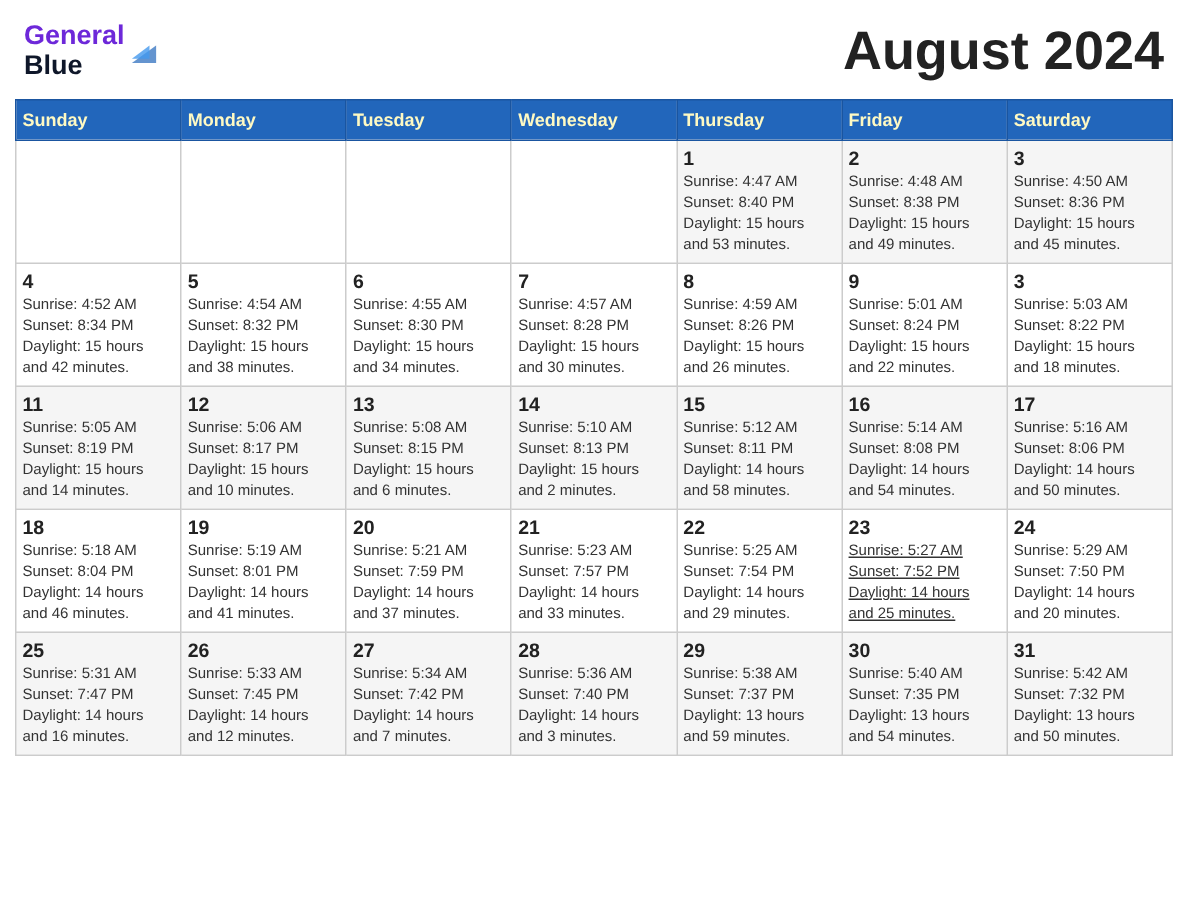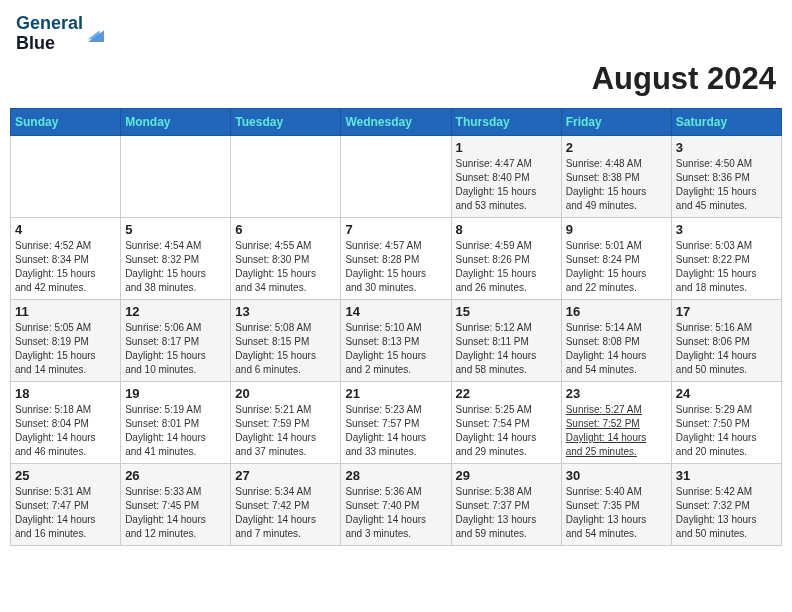--- a/index.html
+++ b/index.html
@@ -19,49 +19,48 @@
     }
     .logo {
       display: flex;
       align-items: center;
     }
     .logo-text {
       font-size: 18px;
       font-weight: bold;
       line-height: 1.1;
     }
-    .logo-general { color: #0c4a6e; margin-top: 40px; }
+    .logo-general { color: #6d28d9; margin-top: 40px; }
     .logo-blue { color: #0f172a; }
     .logo-icon {
       width: 22px;
       height: 22px;
       margin-left: 2px;
     }
     .title-block {
       text-align: right;
     }
     .title-month {
-      font-size: 31px;
+      font-size: 36px;
       font-weight: bold;
       color: #222;
       line-height: 1.1;
-      margin-top: 48px;
     }
     .title-location {
       font-size: 16px;
       color: #555;
     }
     table {
       width: 100%;
       border-collapse: collapse;
       font-size: 10.5px;
     }
     thead th {
       background-color: #2266bb;
-      color: #5eead4;
+      color: #fef9c3;
       font-weight: bold;
       padding: 6px 4px;
       text-align: left;
       border: 1px solid #1a55a0;
       font-size: 12px;
     }
     tbody td {
       vertical-align: top;
       border: 1px solid #ccc;
       padding: 4px 4px;

